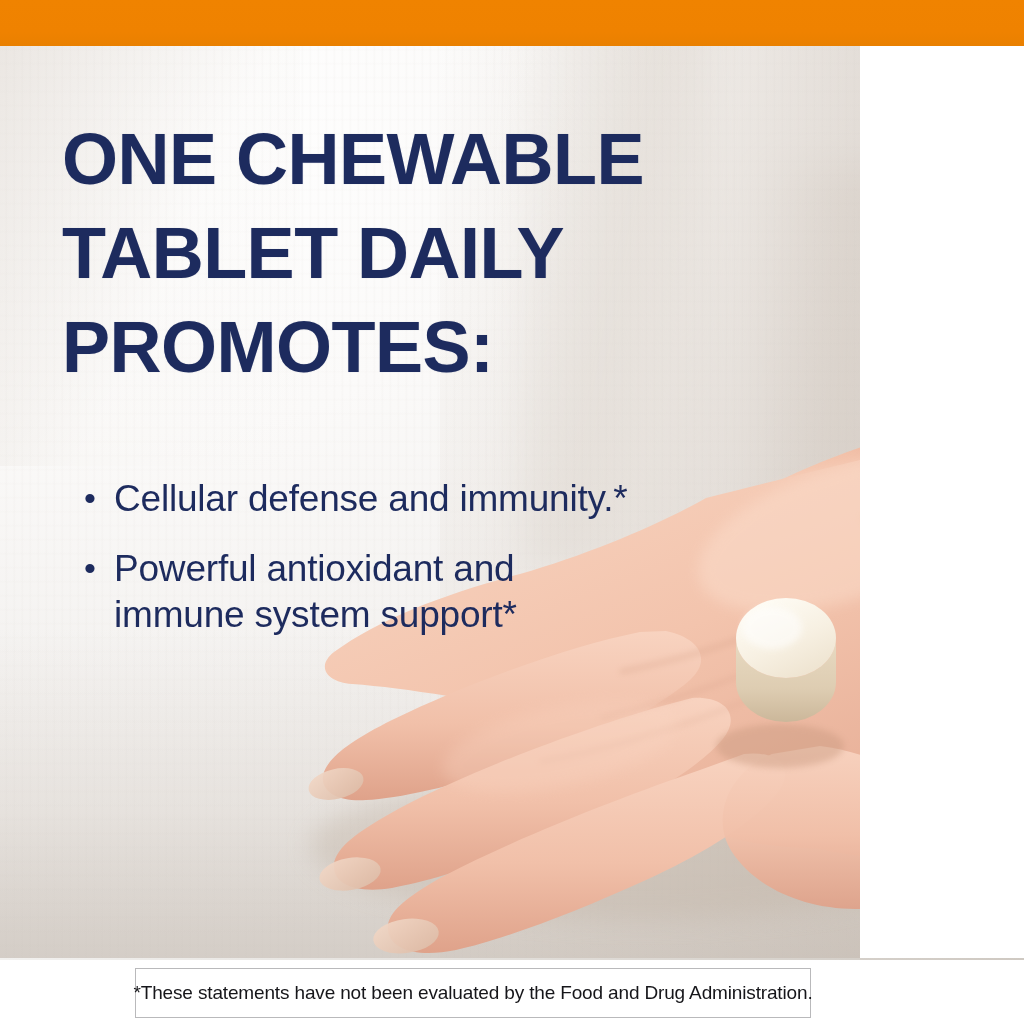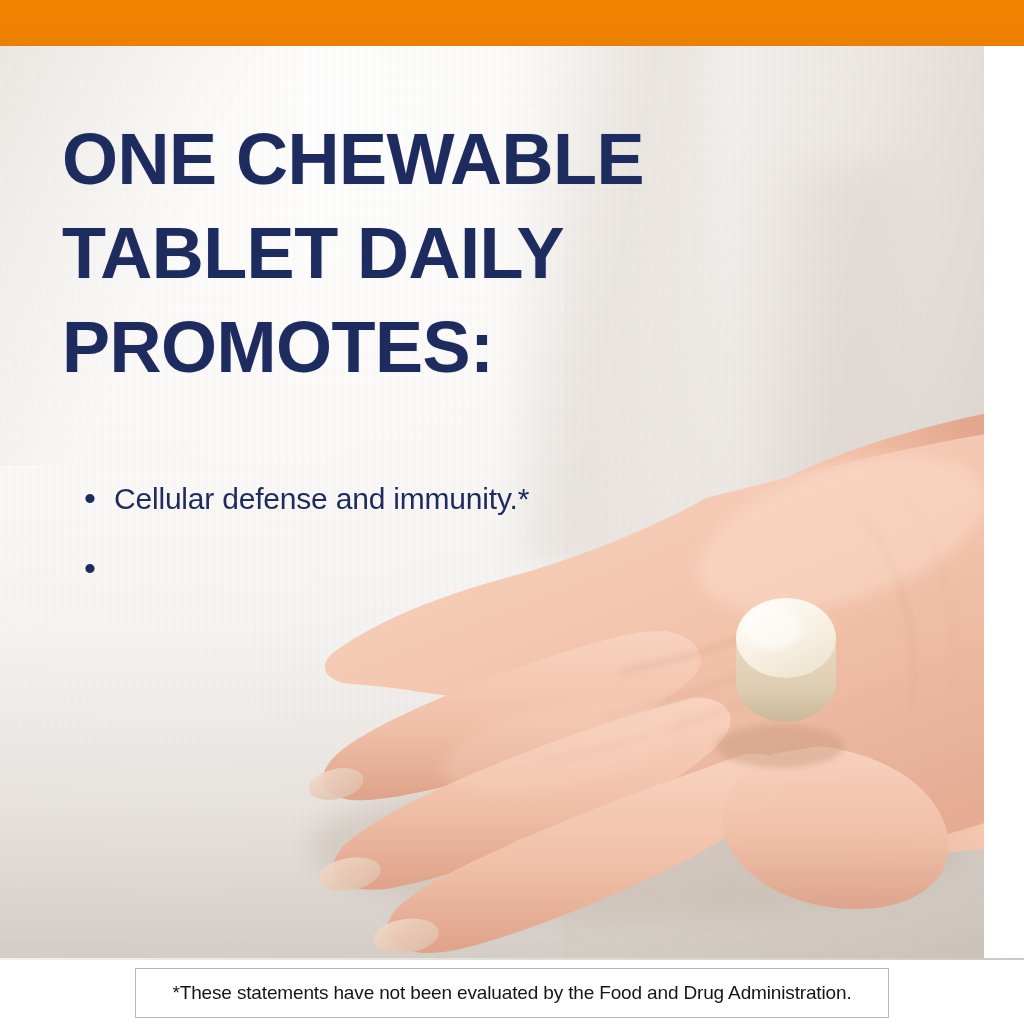--- a/index.html
+++ b/index.html
@@ -26,21 +26,21 @@
     width: 1024px;
     height: 46px;
     background: #F07F00;
     background: linear-gradient(180deg,#F08300 0%,#EF8200 70%,#E98000 100%);
   }
 
   
   .photo {
     position: absolute;
     left: 0; top: 46px;
-    width: 984px;
+    width: 860px;
     height: 912px;
     overflow: hidden;
     background: #f7f6f4;
   }
 
   
   .bg-shirt {
     position: absolute;
     inset: 0;
     background:
@@ -142,21 +142,21 @@
     flex: 0 0 34px;
     color: #1D2B5E;
     font-size: 34px;
     line-height: 44px;
     text-align: left;
     padding-left: 4px;
     box-sizing: border-box;
   }
   .bullet-text {
     color: #1D2B5E;
-    font-size: 30px;
+    font-size: 37px;
     line-height: 46px;
     font-weight: 400;
     white-space: pre-line;
     letter-spacing: -0.2px;
   }
 
   
   .footer {
     position: absolute;
     left: 0; top: 958px;
@@ -167,21 +167,21 @@
   .footer-sep {
     position: absolute;
     left: 0; top: 0;
     width: 1024px; height: 2px;
     background: linear-gradient(90deg, #f2f1ef 0%, #e3e0dc 45%, #cfc9c2 100%);
   }
   .disclaimer-box {
     position: absolute;
     left: 135px;
     top: 10px;
-    width: 754px;
+    width: 676px;
     height: 50px;
     border: 1px solid #b9b9bb;
     background: #ffffff;
     box-sizing: border-box;
     display: flex;
     flex-direction: column;
     align-items: center;
     justify-content: center;
   }
   .disclaimer-line {
@@ -326,20 +326,22 @@
 TABLET DAILY
 PROMOTES:</div>
 
     <div class="bullets">
       <div class="bullet-row">
         <span class="bullet-dot">•</span>
         <span class="bullet-text">Cellular defense and immunity.*</span>
       </div>
       <div class="bullet-row">
         <span class="bullet-dot">•</span>
+        <span class="bullet-text">Powerful antioxidant and
+immune system support*</span>
       </div>
     </div>
   </div>
 
   <div class="footer">
     <div class="footer-sep"></div>
     <div class="disclaimer-box">
       <div class="disclaimer-line">*These statements have not been evaluated by the Food and Drug Administration.</div>
     </div>
   </div>

